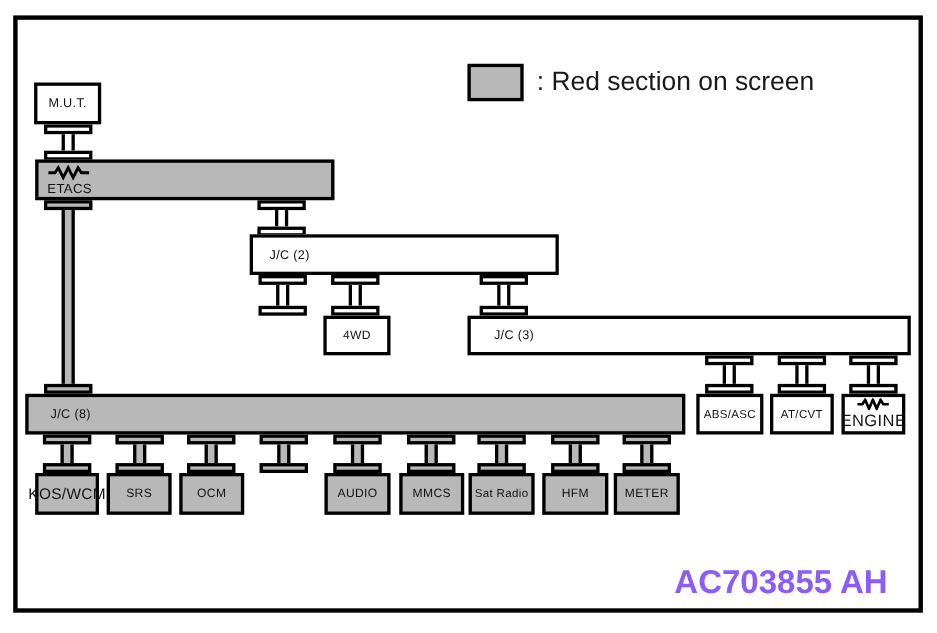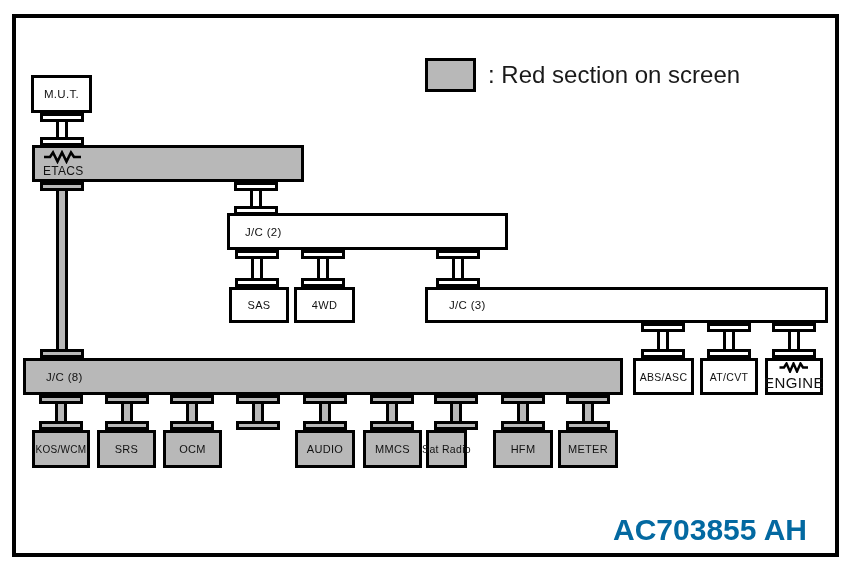--- a/index.html
+++ b/index.html
@@ -43,21 +43,21 @@
     position:absolute; left:425px; top:58px; width:51px; height:34px;
     background:var(--gray); border:3px solid var(--line); box-sizing:border-box;
   }
   .legend-label {
     position:absolute; left:488px; top:58px; height:34px; line-height:34px;
     font-size:24px; color:#1a1a1a;
   }
   
   .figure-code {
     position:absolute; right:45px; top:513px;
-    font-size:30px; font-weight:bold; letter-spacing:0px; color:#0369a1;
+    font-size:30px; font-weight:bold; letter-spacing:0px; color:#8b5cf6;
   }
   
   .box.engine { flex-direction:column; justify-content:center; font-size:15px; letter-spacing:0.4px; }
   .box.engine svg { margin-bottom:1px; }
   .resistor { display:block; }
 </style>
 </head>
 <body>
 
 <div class="stage">
@@ -175,23 +175,20 @@
     <svg class="resistor" width="40" height="14" viewBox="0 0 40 14">
       <path d="M1,7 H7 L10,2.5 L14.5,11.5 L19,2.5 L23.5,11.5 L28,2.5 L31,7 H38" fill="none" stroke="#000" stroke-width="2.6"></path>
     </svg>
     <span class="bar-label">ETACS</span>
   </div>
 
   <div class="bar white" style="left:227px; top:213px; width:281px; height:37px; padding-left:15px;">
     <span class="bar-label">J/C (2)</span>
   </div>
 
-  <div class="box white" style="left:229px; top:287px; width:60px; height:36px;">
-    <span>SAS</span>
-  </div>
   <div class="box white" style="left:294px; top:287px; width:61px; height:36px;">
     <span>4WD</span>
   </div>
 
   <div class="bar white" style="left:425px; top:287px; width:403px; height:36px; padding-left:21px;">
     <span class="bar-label">J/C (3)</span>
   </div>
 
   <div class="box white" style="left:633px; top:358px; width:61px; height:37px; font-size:10.5px;">
     <span>ABS/ASC</span>
@@ -203,36 +200,36 @@
     <svg class="resistor" width="30" height="11" viewBox="0 0 30 11">
       <path d="M0.5,5.5 H5 L7.5,1.5 L11,9.5 L14.5,1.5 L18,9.5 L21.5,1.5 L24,5.5 H29" fill="none" stroke="#000" stroke-width="2.4"></path>
     </svg>
     <span>ENGINE</span>
   </div>
 
   <div class="bar gray" style="left:23px; top:358px; width:600px; height:37px; padding-left:20px;">
     <span class="bar-label">J/C (8)</span>
   </div>
 
-  <div class="box gray" style="left:32px; top:430px; width:58px; height:38px; font-size:10px;">
+  <div class="box gray" style="left:32px; top:430px; width:58px; height:38px; font-size:14px;">
     <span>KOS/WCM</span>
   </div>
   <div class="box gray" style="left:97px; top:430px; width:59px; height:38px;">
     <span>SRS</span>
   </div>
   <div class="box gray" style="left:163px; top:430px; width:59px; height:38px;">
     <span>OCM</span>
   </div>
   <div class="box gray" style="left:295px; top:430px; width:60px; height:38px;">
     <span>AUDIO</span>
   </div>
   <div class="box gray" style="left:363px; top:430px; width:59px; height:38px;">
     <span>MMCS</span>
   </div>
-  <div class="box gray" style="left:426px; top:430px; width:41px; height:38px; font-size:10.5px;">
+  <div class="box gray" style="left:426px; top:430px; width:60px; height:38px; font-size:10.5px;">
     <span>Sat Radio</span>
   </div>
   <div class="box gray" style="left:493px; top:430px; width:60px; height:38px;">
     <span>HFM</span>
   </div>
   <div class="box gray" style="left:558px; top:430px; width:60px; height:38px;">
     <span>METER</span>
   </div>
 
   <div class="figure-code">AC703855 AH</div>

